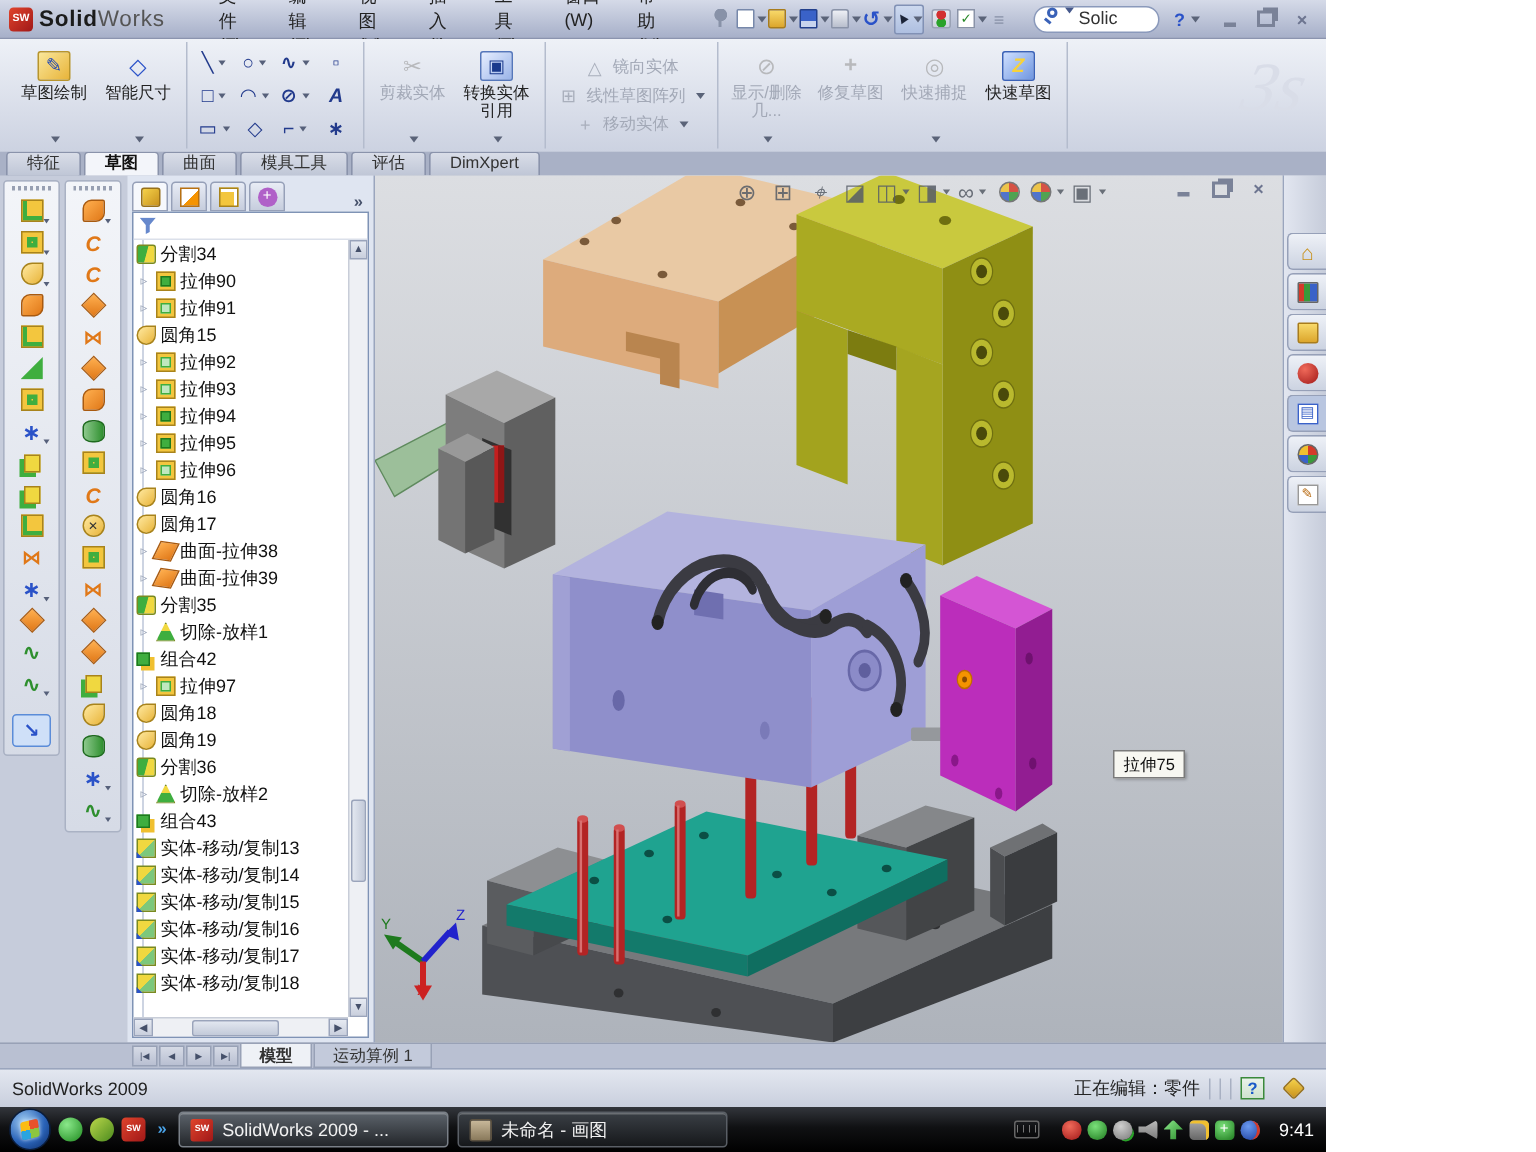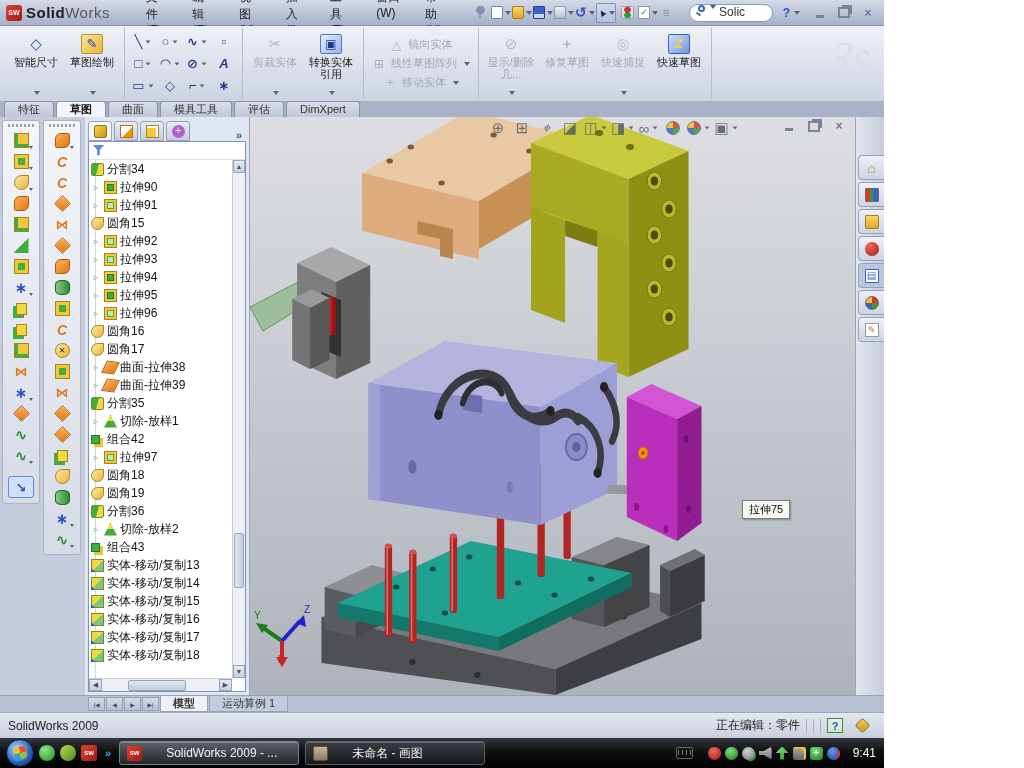--- a/index.html
+++ b/index.html
@@ -178,21 +178,21 @@
 .tagico{width:11px;height:11px;background:linear-gradient(135deg,#f6d24a,#c8921e);border:1px solid #97701a;border-radius:2px;transform:rotate(45deg);margin:0 8px}
 
 .taskbar{height:30px;background:linear-gradient(#33363c,#101113 45%,#000);display:flex;align-items:center;padding:0 6px;gap:5px;flex:none}
 .orb{width:28px;height:28px;border-radius:50%;background:radial-gradient(circle at 35% 30%,#9ecbf2,#2a63b8 55%,#0b2a66);border:1px solid #0a1c3a;display:flex;align-items:center;justify-content:center;flex:none}
 .flag{width:12px;height:12px;border-radius:2px;background:conic-gradient(#e8522a 0 25%,#8cc63f 25% 50%,#2aa4e0 50% 75%,#fbbc12 75%);transform:rotate(-8deg) skewY(-6deg);box-shadow:0 0 3px rgba(255,255,255,.7)}
 .ql{width:16px;height:16px;border-radius:3px;flex:none}
 .ql1{background:radial-gradient(circle at 35% 30%,#8ae88a,#1e8a1e);border-radius:50%}
 .ql2{background:linear-gradient(135deg,#bcd84a,#4a8a1e);border-radius:50%}
 .ql3{background:linear-gradient(135deg,#e0442c,#a01818);color:#fff;font-size:6px;font-weight:bold;display:flex;align-items:center;justify-content:center}
 .chev{color:#4aa3e8;font-weight:bold;font-size:11px;margin:0 3px}
-.taskbtn{width:180px;height:24px;border-radius:3px;border:1px solid #5a5f66;background:linear-gradient(#3a3f45,#16181b);box-shadow:inset 0 1px 0 rgba(255,255,255,.25);display:flex;align-items:center;gap:24px;padding:0 7px;color:#f2f2f2;font-size:12px;white-space:nowrap;overflow:hidden}
+.taskbtn{width:180px;height:24px;border-radius:3px;border:1px solid #5a5f66;background:linear-gradient(#3a3f45,#16181b);box-shadow:inset 0 1px 0 rgba(255,255,255,.25);display:flex;align-items:center;gap:6px;padding:0 7px;color:#f2f2f2;font-size:12px;white-space:nowrap;overflow:hidden}
 .taskbtn.active{background:linear-gradient(#5c636b,#23262a);border-color:#7a8088}
 .tbico{width:15px;height:15px;border-radius:2px;flex:none}
 .tb-sw{background:linear-gradient(135deg,#e0442c,#a01818);color:#fff;font-size:6px;font-weight:bold;display:flex;align-items:center;justify-content:center}
 .tb-paint{background:linear-gradient(#c8b89a,#8a7a5c);border:1px solid #5a5040}
 .kbd{width:17px;height:12px;background:linear-gradient(#f2f2f2,#b8b8b8);border:1px solid #666;border-radius:2px;margin-left:8px;background-image:repeating-linear-gradient(90deg,#777 0 1px,transparent 1px 4px);background-size:14px 5px;background-position:1px 2px;background-repeat:no-repeat;flex:none}
 .tray{display:flex;gap:4px;align-items:center;margin-left:10px}
 .trico{width:13px;height:13px;border-radius:3px;flex:none}
 .k1{background:radial-gradient(circle at 40% 30%,#f06a5a,#a01818);border-radius:45% 45% 50% 50%}
 .k2{background:radial-gradient(circle at 40% 30%,#7ae07a,#1e7a1e);border-radius:45% 45% 50% 50%}
 .k3{background:radial-gradient(circle at 40% 30%,#cfcfcf,#777);border-radius:50%;box-shadow:2px 2px 0 -1px #2aa22a}
@@ -275,27 +275,27 @@
       <span class="wb wb-min"></span>
       <span class="wb wb-rest"></span>
       <span class="wb">×</span>
     </div>
   </div>
 
   <div class="ribbon">
     <div class="rgroup">
 
     <div class="rbtn">
+          <span class="rico ic-sketch"></span>
+          <span class="rlabel">草图绘制</span>
+          <b class="ddc"></b>
+        </div>
+        <div class="rbtn">
           <span class="rico ic-dim"></span>
           <span class="rlabel">智能尺寸</span>
-          <b class="ddc"></b>
-        </div>
-        <div class="rbtn">
-          <span class="rico ic-sketch"></span>
-          <span class="rlabel">草图绘制</span>
           <b class="ddc"></b>
         </div>
       </div>
     <div class="rgroup egrid">
 
     <span class="egi">
           <i>╲</i>
           <b class="ddc"></b>
         </span>
         <span class="egi">

